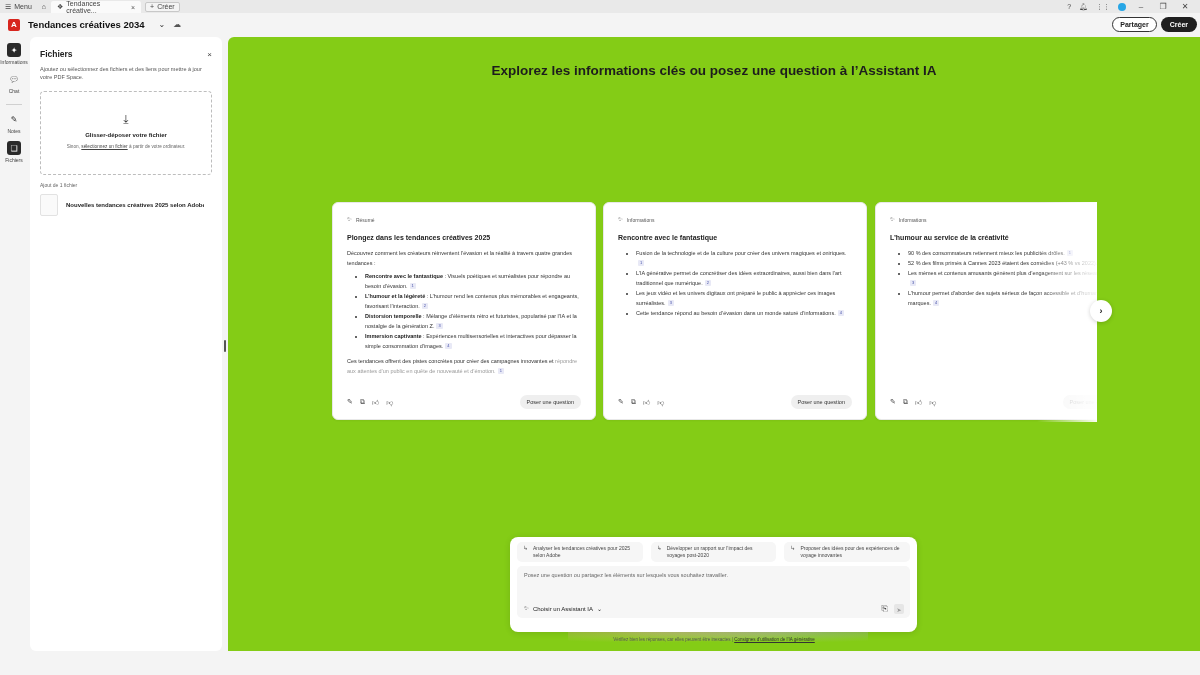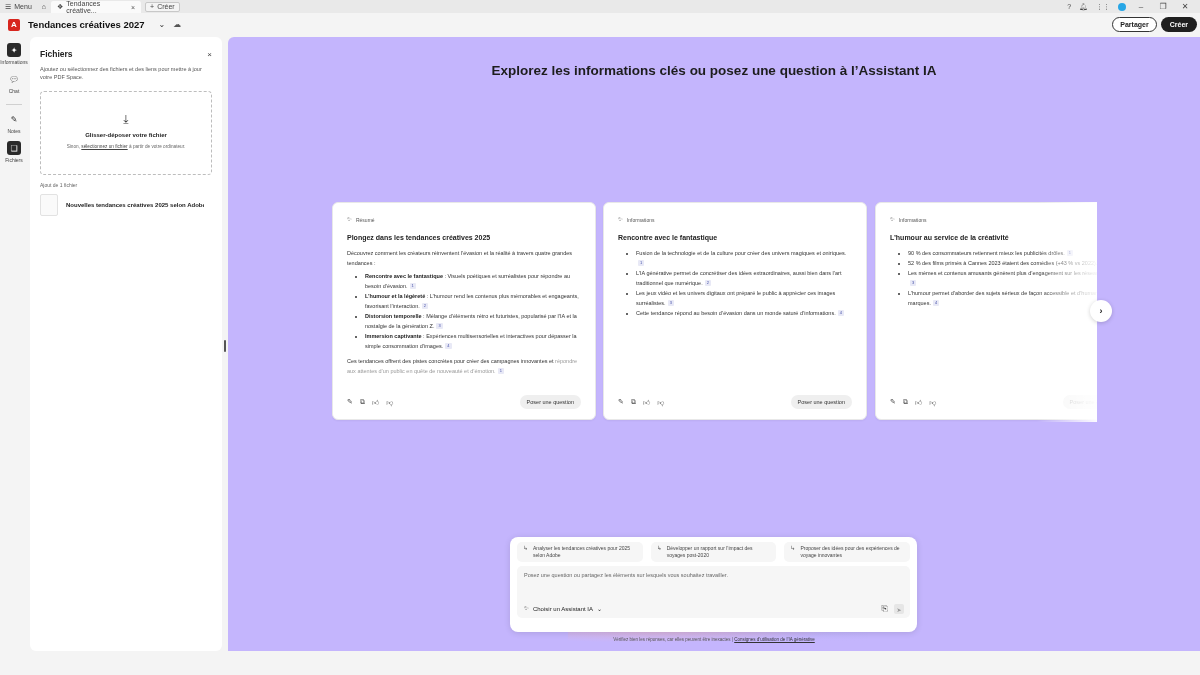--- a/index.html
+++ b/index.html
@@ -46,21 +46,21 @@
   .dz-sub { font-size: 4.7px; color: #666; margin-top: 6px; }
   .dz-sub u { color: #444; }
   .fp-count { font-size: 5px; color: #666; margin-top: 7px; }
   .file-row { display: flex; align-items: center; margin-top: 6px; gap: 8px; }
   .file-thumb { width: 18px; height: 22px; border: 1px solid #e2e2e2; border-radius: 2px; background: #fafafa; }
   .file-name { font-size: 6px; color: #222; font-weight: 600; white-space: nowrap; overflow: hidden; width: 138px; }
 
   .resize-handle { position: absolute; left: 224px; top: 340px; width: 2px; height: 12px; background: #555; border-radius: 1px; }
 
   
-  .main { position: absolute; left: 228px; top: 37px; width: 972px; height: 614px; background: #c4b5fd; border-radius: 6px 0 0 0; overflow: hidden; }
+  .main { position: absolute; left: 228px; top: 37px; width: 972px; height: 614px; background: #84cc16; border-radius: 6px 0 0 0; overflow: hidden; }
   .main-title { position: absolute; left: 0; width: 972px; top: 26px; text-align: center; font-size: 13.5px; font-weight: bold; color: #1d1d1d; }
 
   .cards { position: absolute; left: 104px; top: 165px; width: 765px; height: 220px; overflow: hidden; }
   .card { position: absolute; top: 0; width: 264px; height: 218px; border: 1px solid #e8e8e8; border-radius: 6px; background: #fff; padding: 13px 14px; box-shadow: 0 1px 2px rgba(0,0,0,0.05); }
   .card-tag { display: flex; align-items: center; gap: 4px; font-size: 5px; color: #555; }
   .card-tag .sp { font-size: 6px; color: #333; }
   .card-title { font-weight: bold; font-size: 7px; color: #222; margin-top: 11px; }
   .card-body { font-size: 5.5px; color: #333; line-height: 10px; margin-top: 7px; }
   .card-body ul { margin-top: 3px; padding-left: 18px; }
   .card-body li { margin-bottom: 0; }
@@ -115,21 +115,21 @@
     <span>⋮⋮</span>
     <span class="avatar"></span>
     <span class="win-ctrl">–</span>
     <span class="win-ctrl">❐</span>
     <span class="win-ctrl">✕</span>
   </div>
 </div>
 
 <div class="appbar">
   <div class="pdf-logo">A</div>
-  <div class="doc-title">Tendances créatives 2027</div>
+  <div class="doc-title">Tendances créatives 2034</div>
   <span class="chev">⌄</span>
   <span class="cloud">☁</span>
   <div class="appbar-right">
     <div class="btn-share">Partager</div>
     <div class="btn-create">Créer</div>
   </div>
 </div>
 
 <div class="rail">
   <div class="rail-item">

